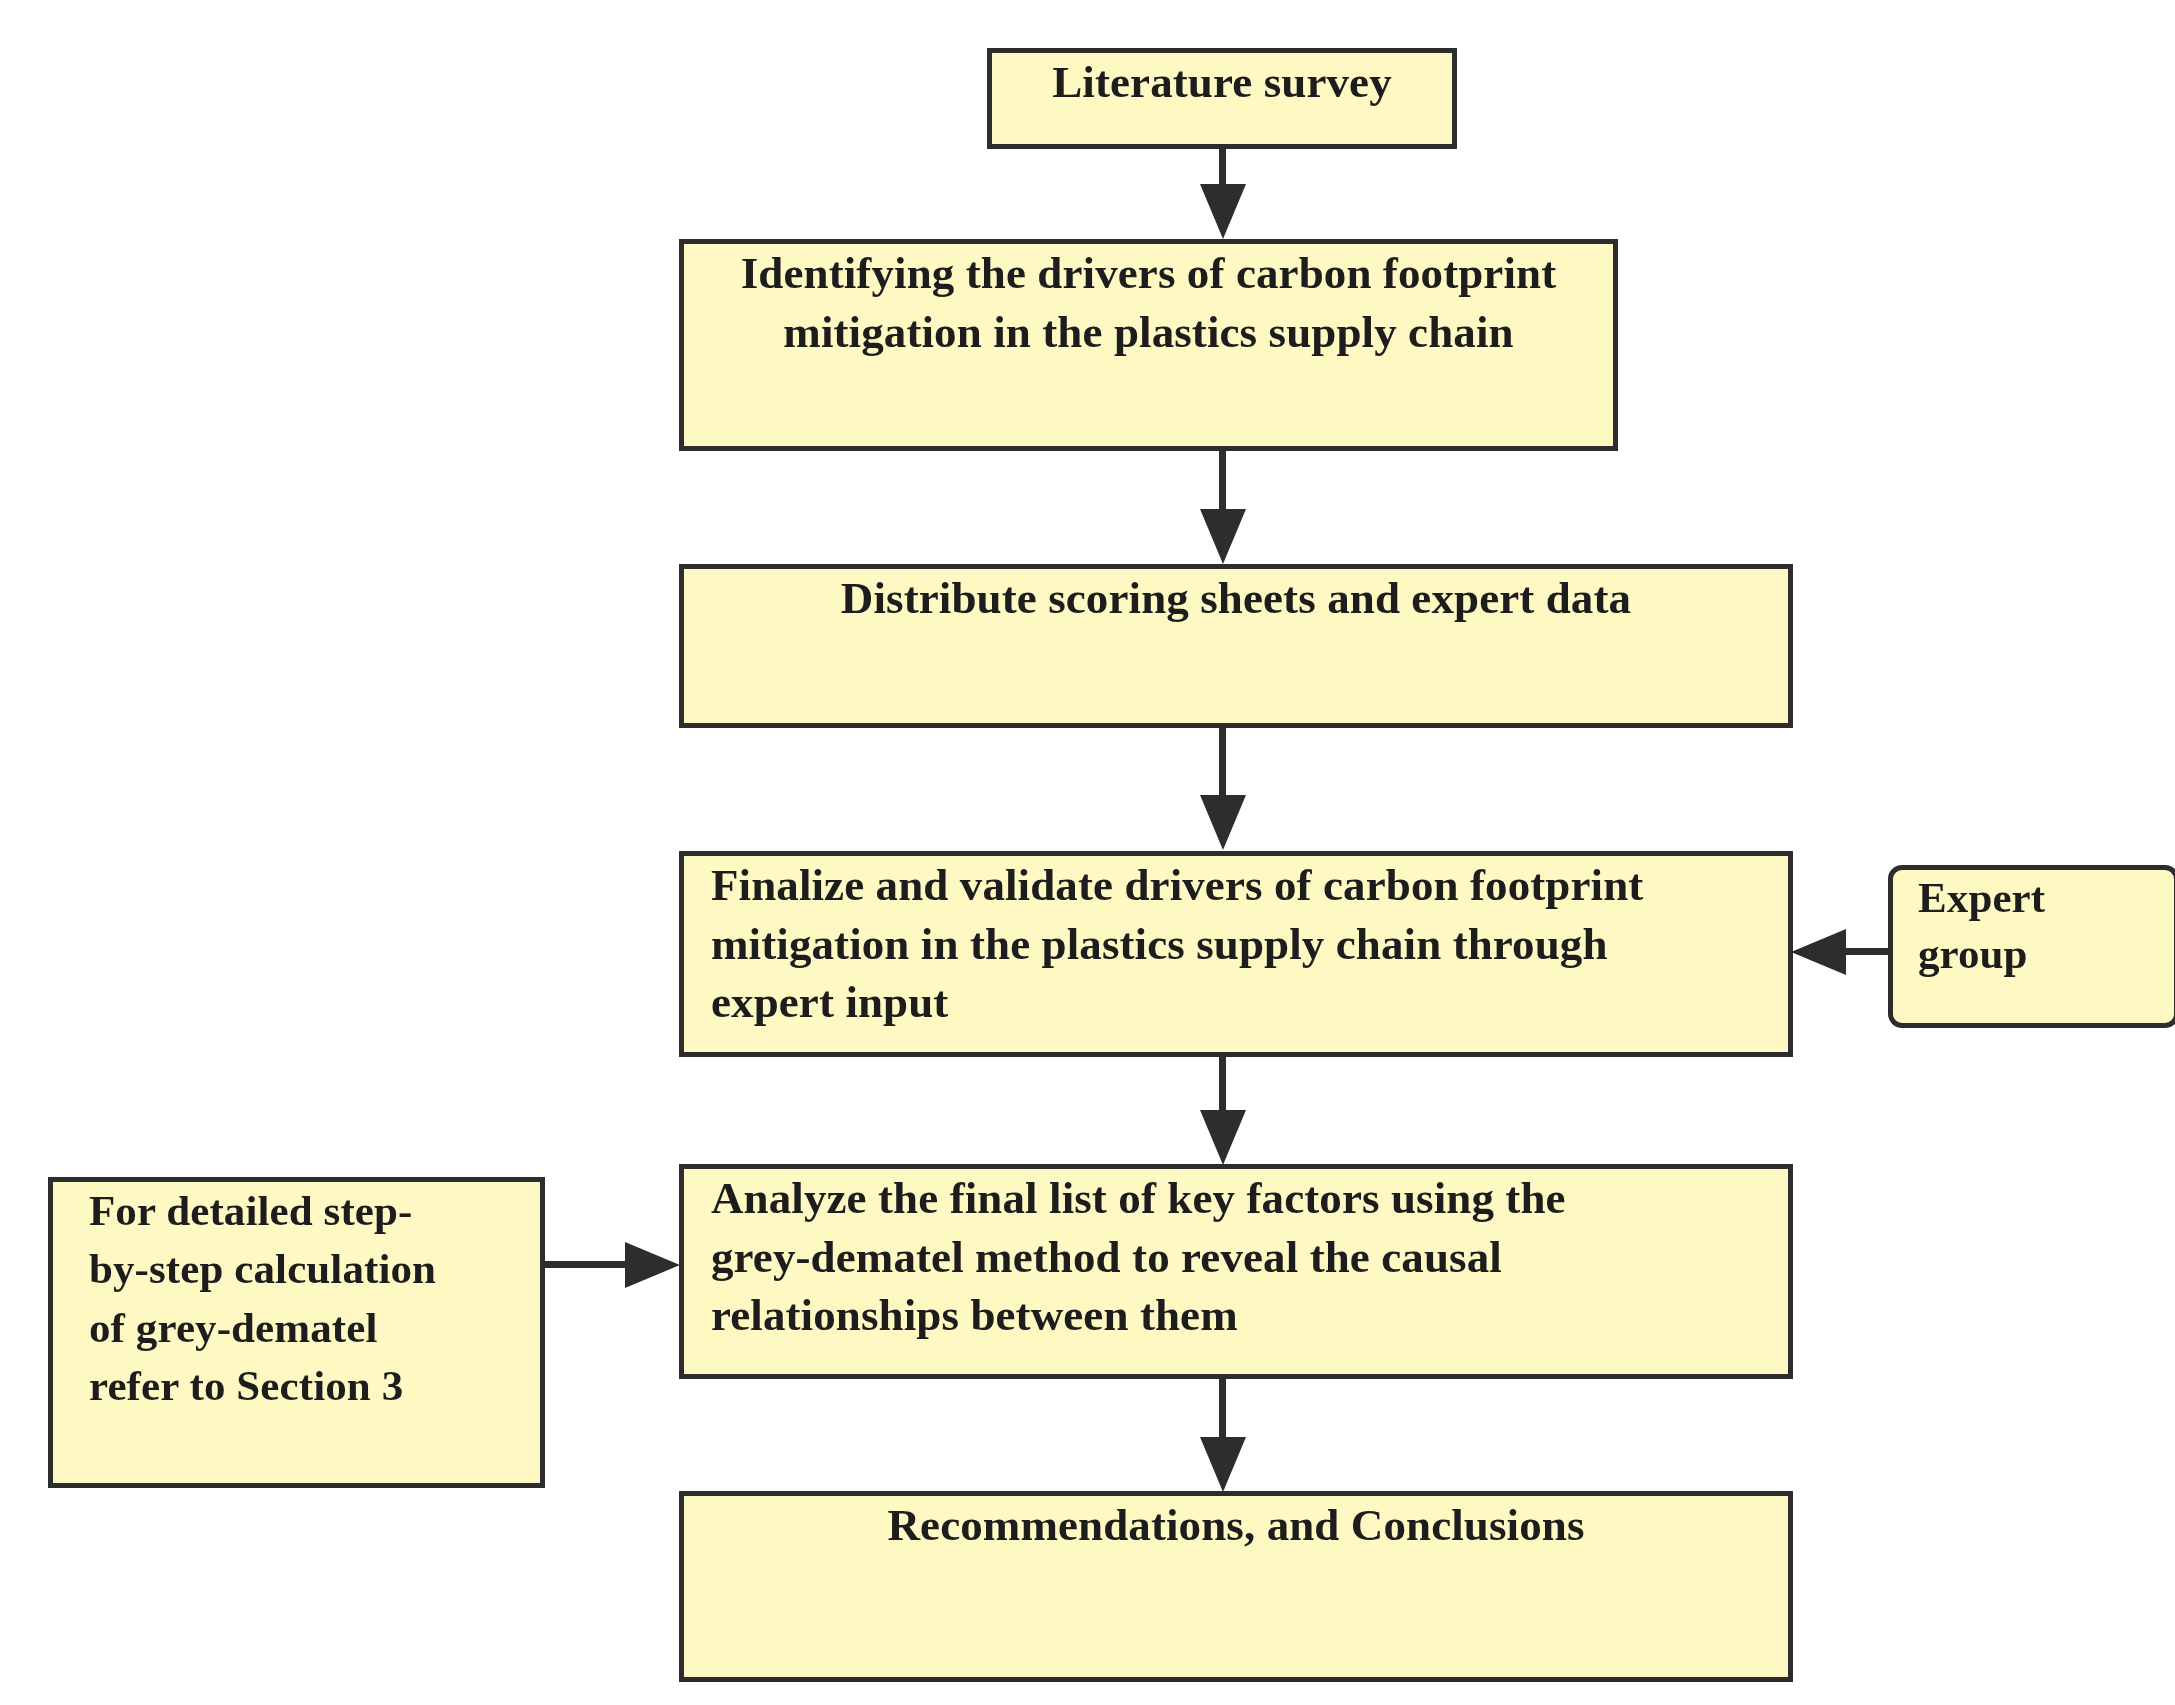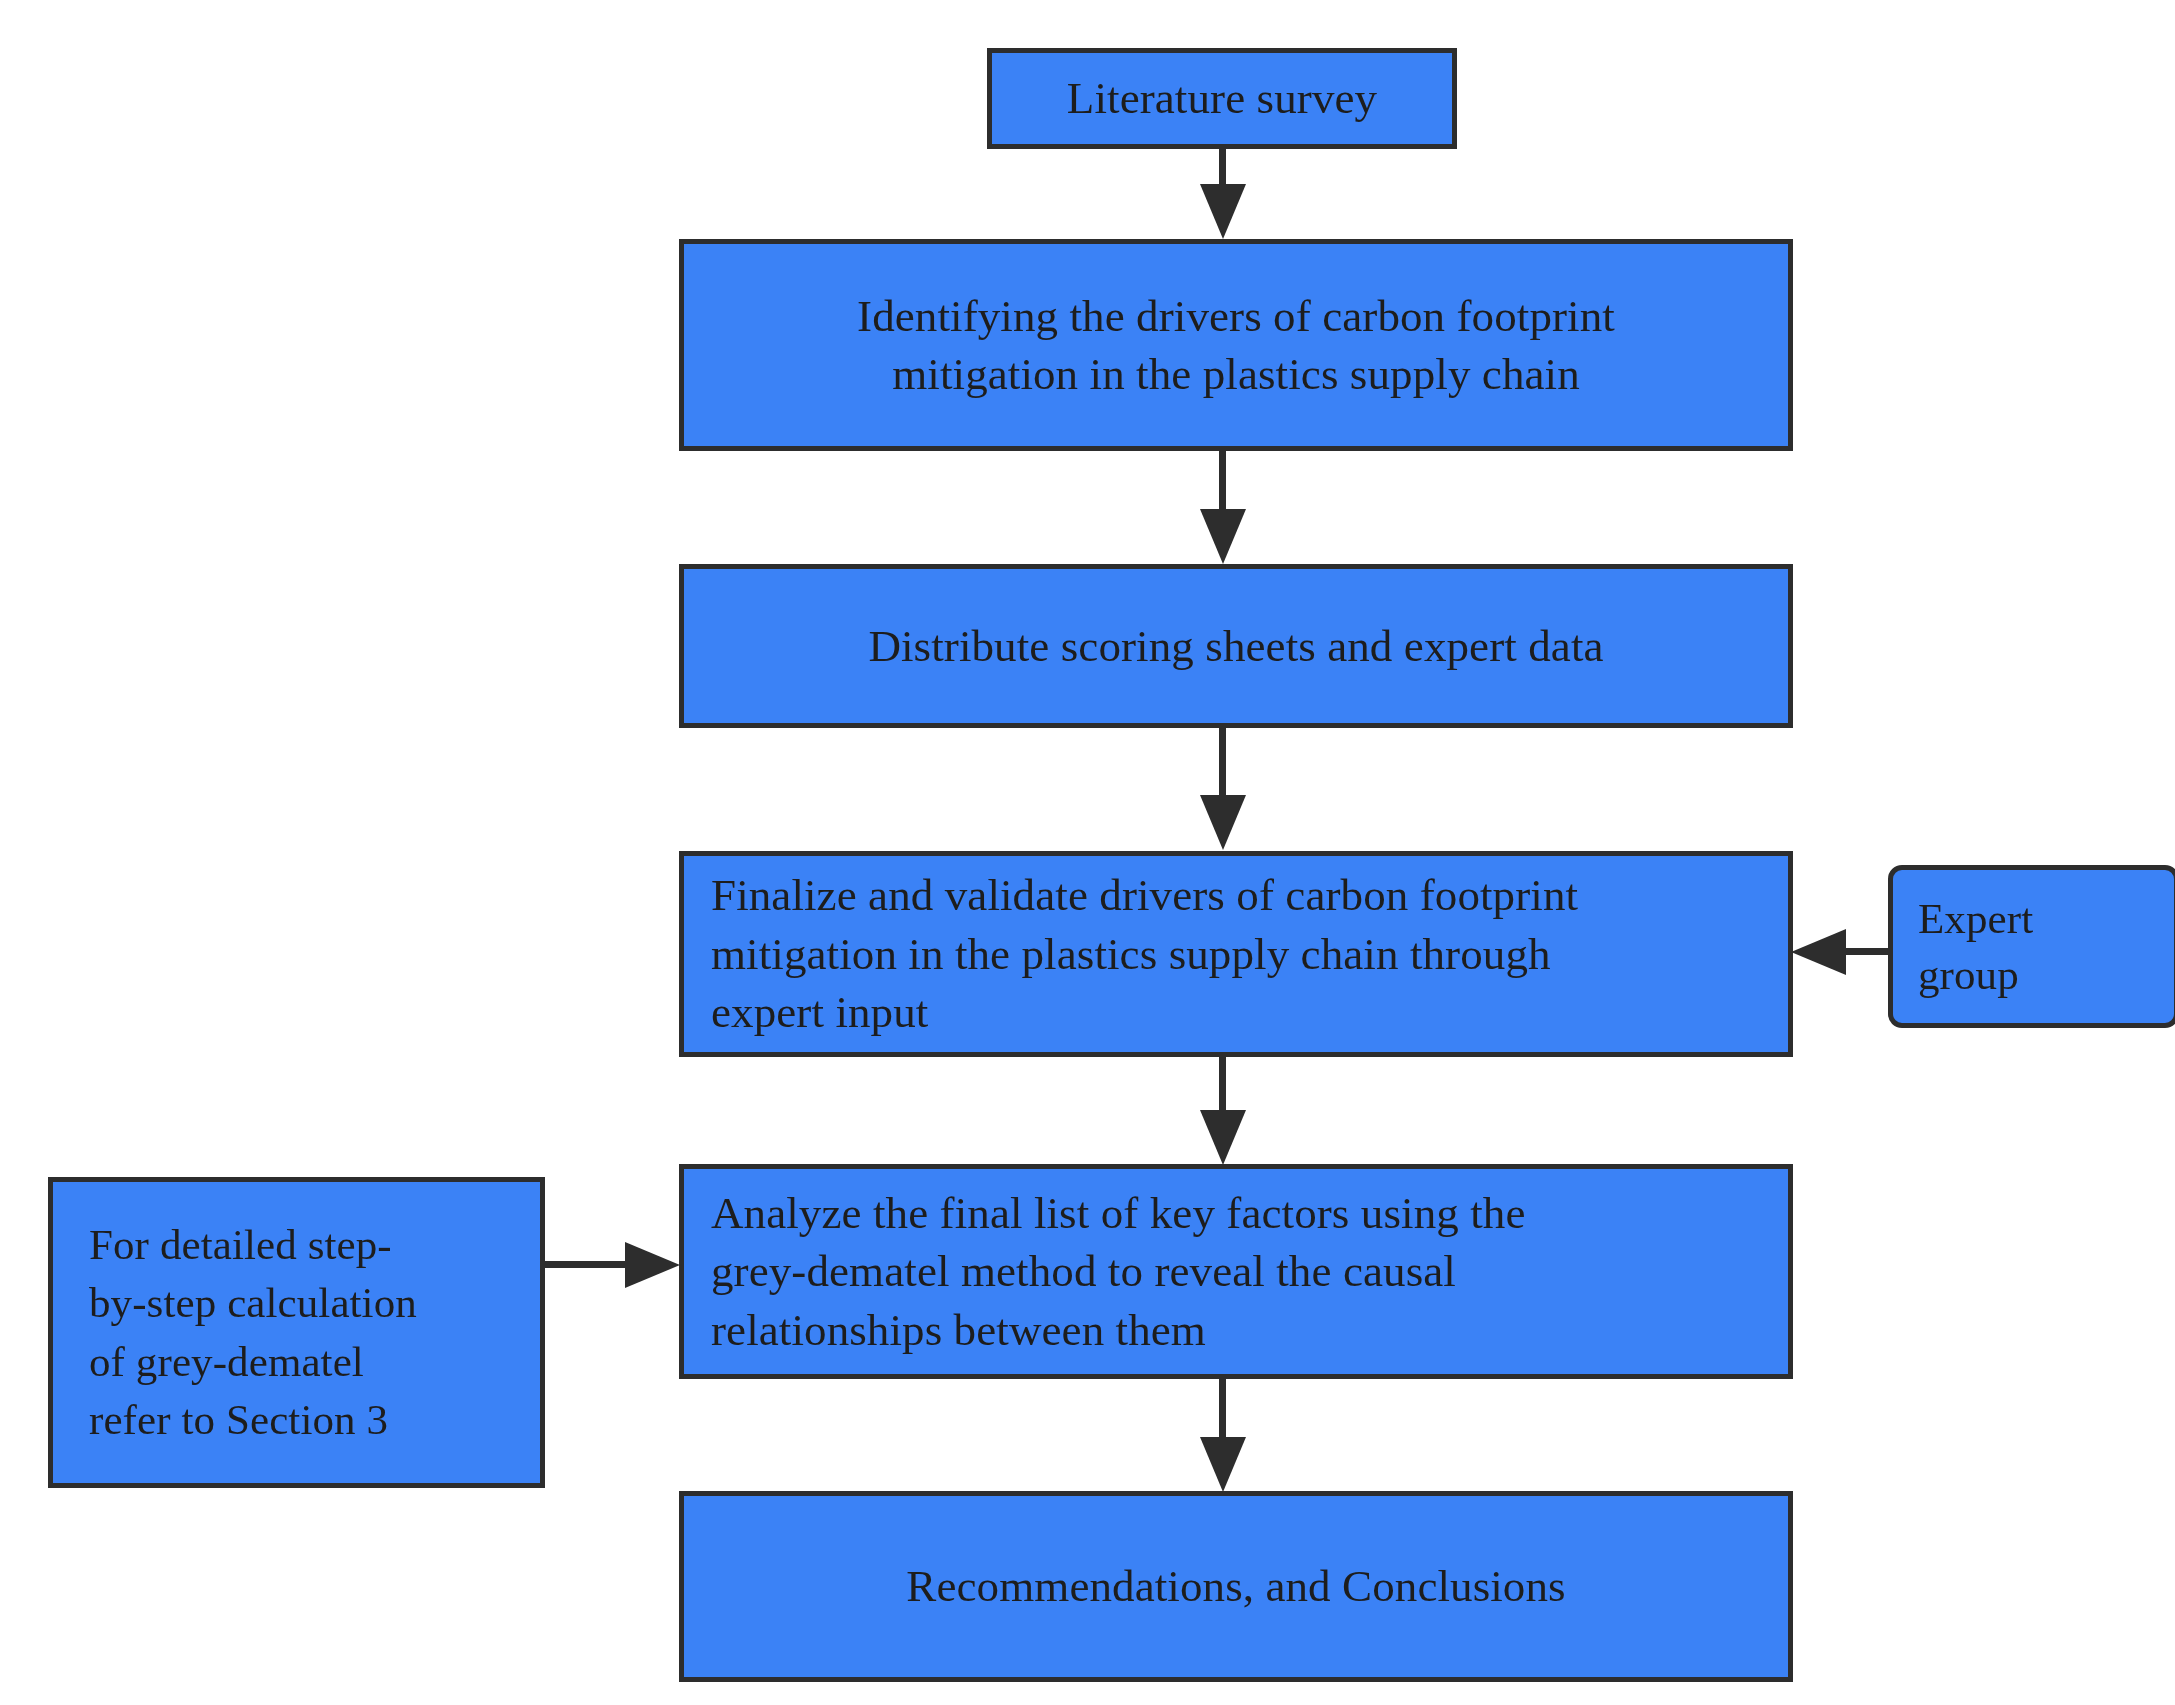--- a/index.html
+++ b/index.html
@@ -13,43 +13,43 @@
   #canvas {
     position: relative;
     width: 2176px;
     height: 1705px;
     background: #ffffff;
     overflow: hidden;
   }
   .node {
     position: absolute;
     box-sizing: border-box;
-    background: #3b82f6;
+    background: #fef9c3;
     border: 5.7px solid #2d2d2d;
     color: #1d1d1d;
     display: flex;
     flex-direction: column;
-    justify-content: center;
     line-height: 1.30;
     letter-spacing: 0.1px;
+    font-weight: bold;
   }
   .node .line {
     display: block;
     white-space: pre;
   }
   .center { align-items: center; text-align: center; }
   .leftal { align-items: flex-start; text-align: left; }
 
   
   #node-literature-survey {
     left: 987px; top: 48px; width: 470px; height: 101px;
     font-size: 45px;
   }
   #node-identify-drivers {
-    left: 679px; top: 239px; width: 1114px; height: 212px;
+    left: 679px; top: 239px; width: 939px; height: 212px;
     font-size: 45px;
   }
   #node-distribute-scoring {
     left: 679px; top: 564px; width: 1114px; height: 164px;
     font-size: 45px;
   }
   #node-finalize-validate {
     left: 679px; top: 851px; width: 1114px; height: 206px;
     font-size: 45px;
     padding-left: 27px; padding-right: 13.4px;

